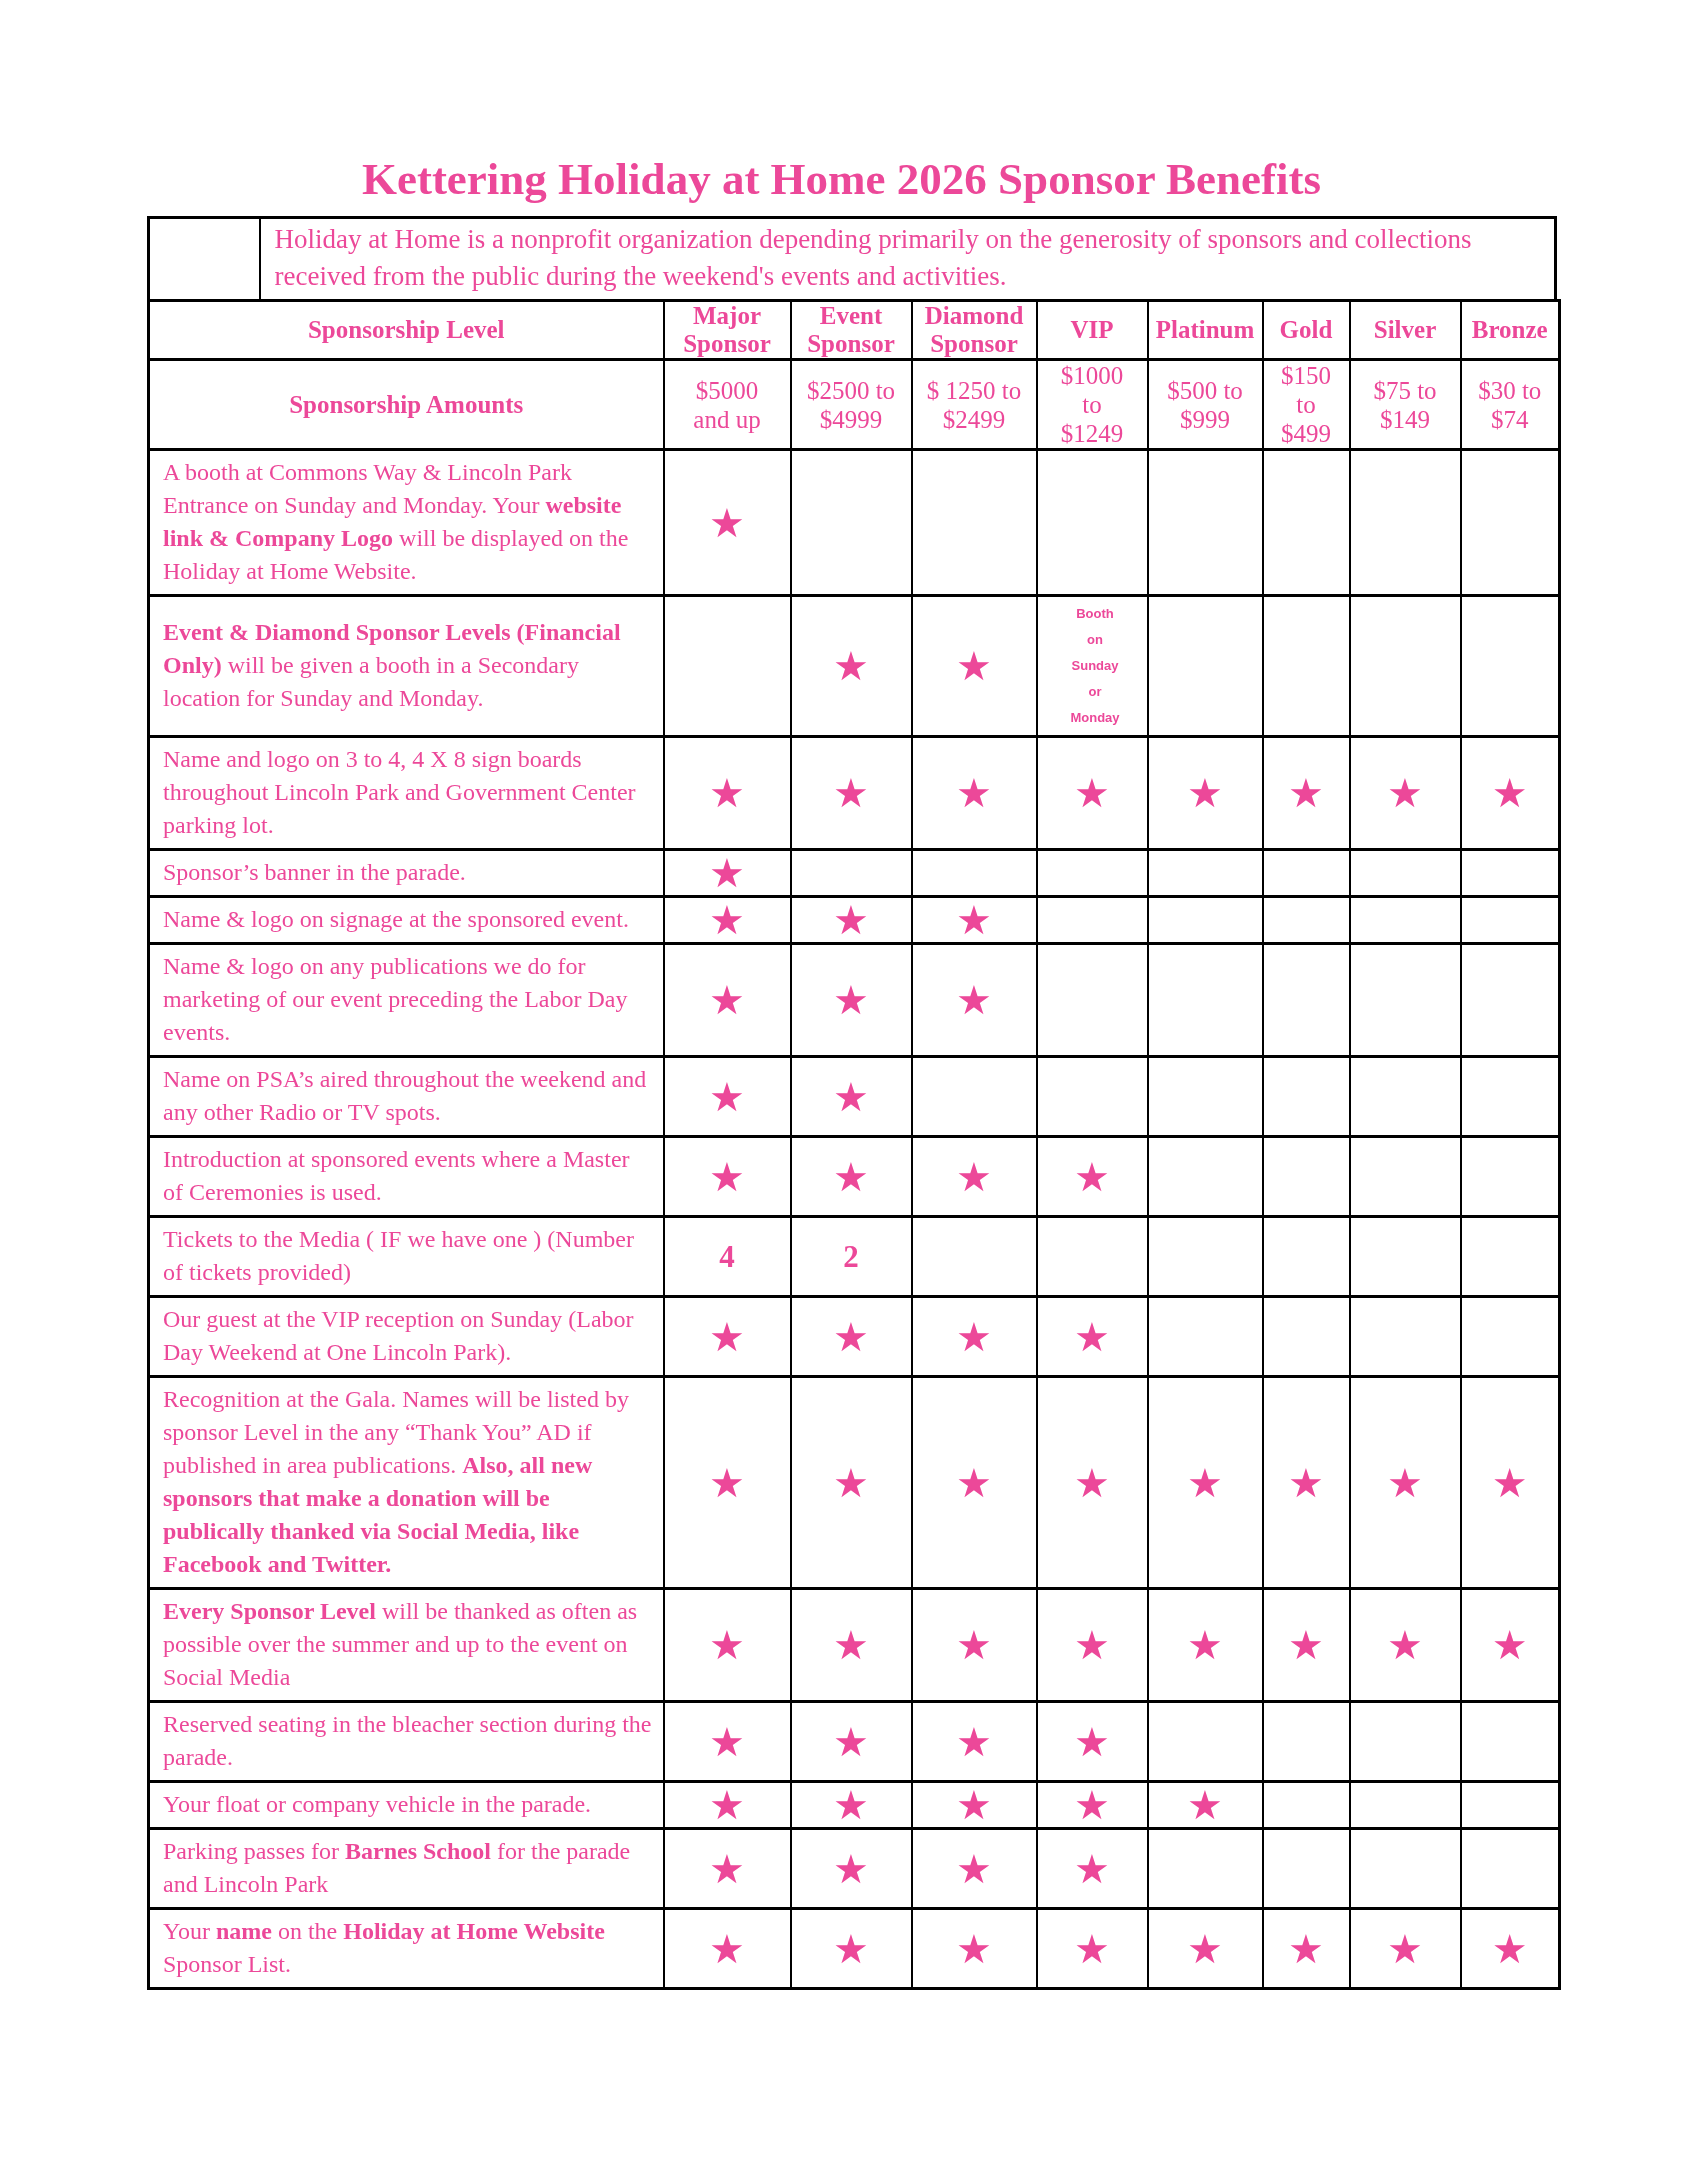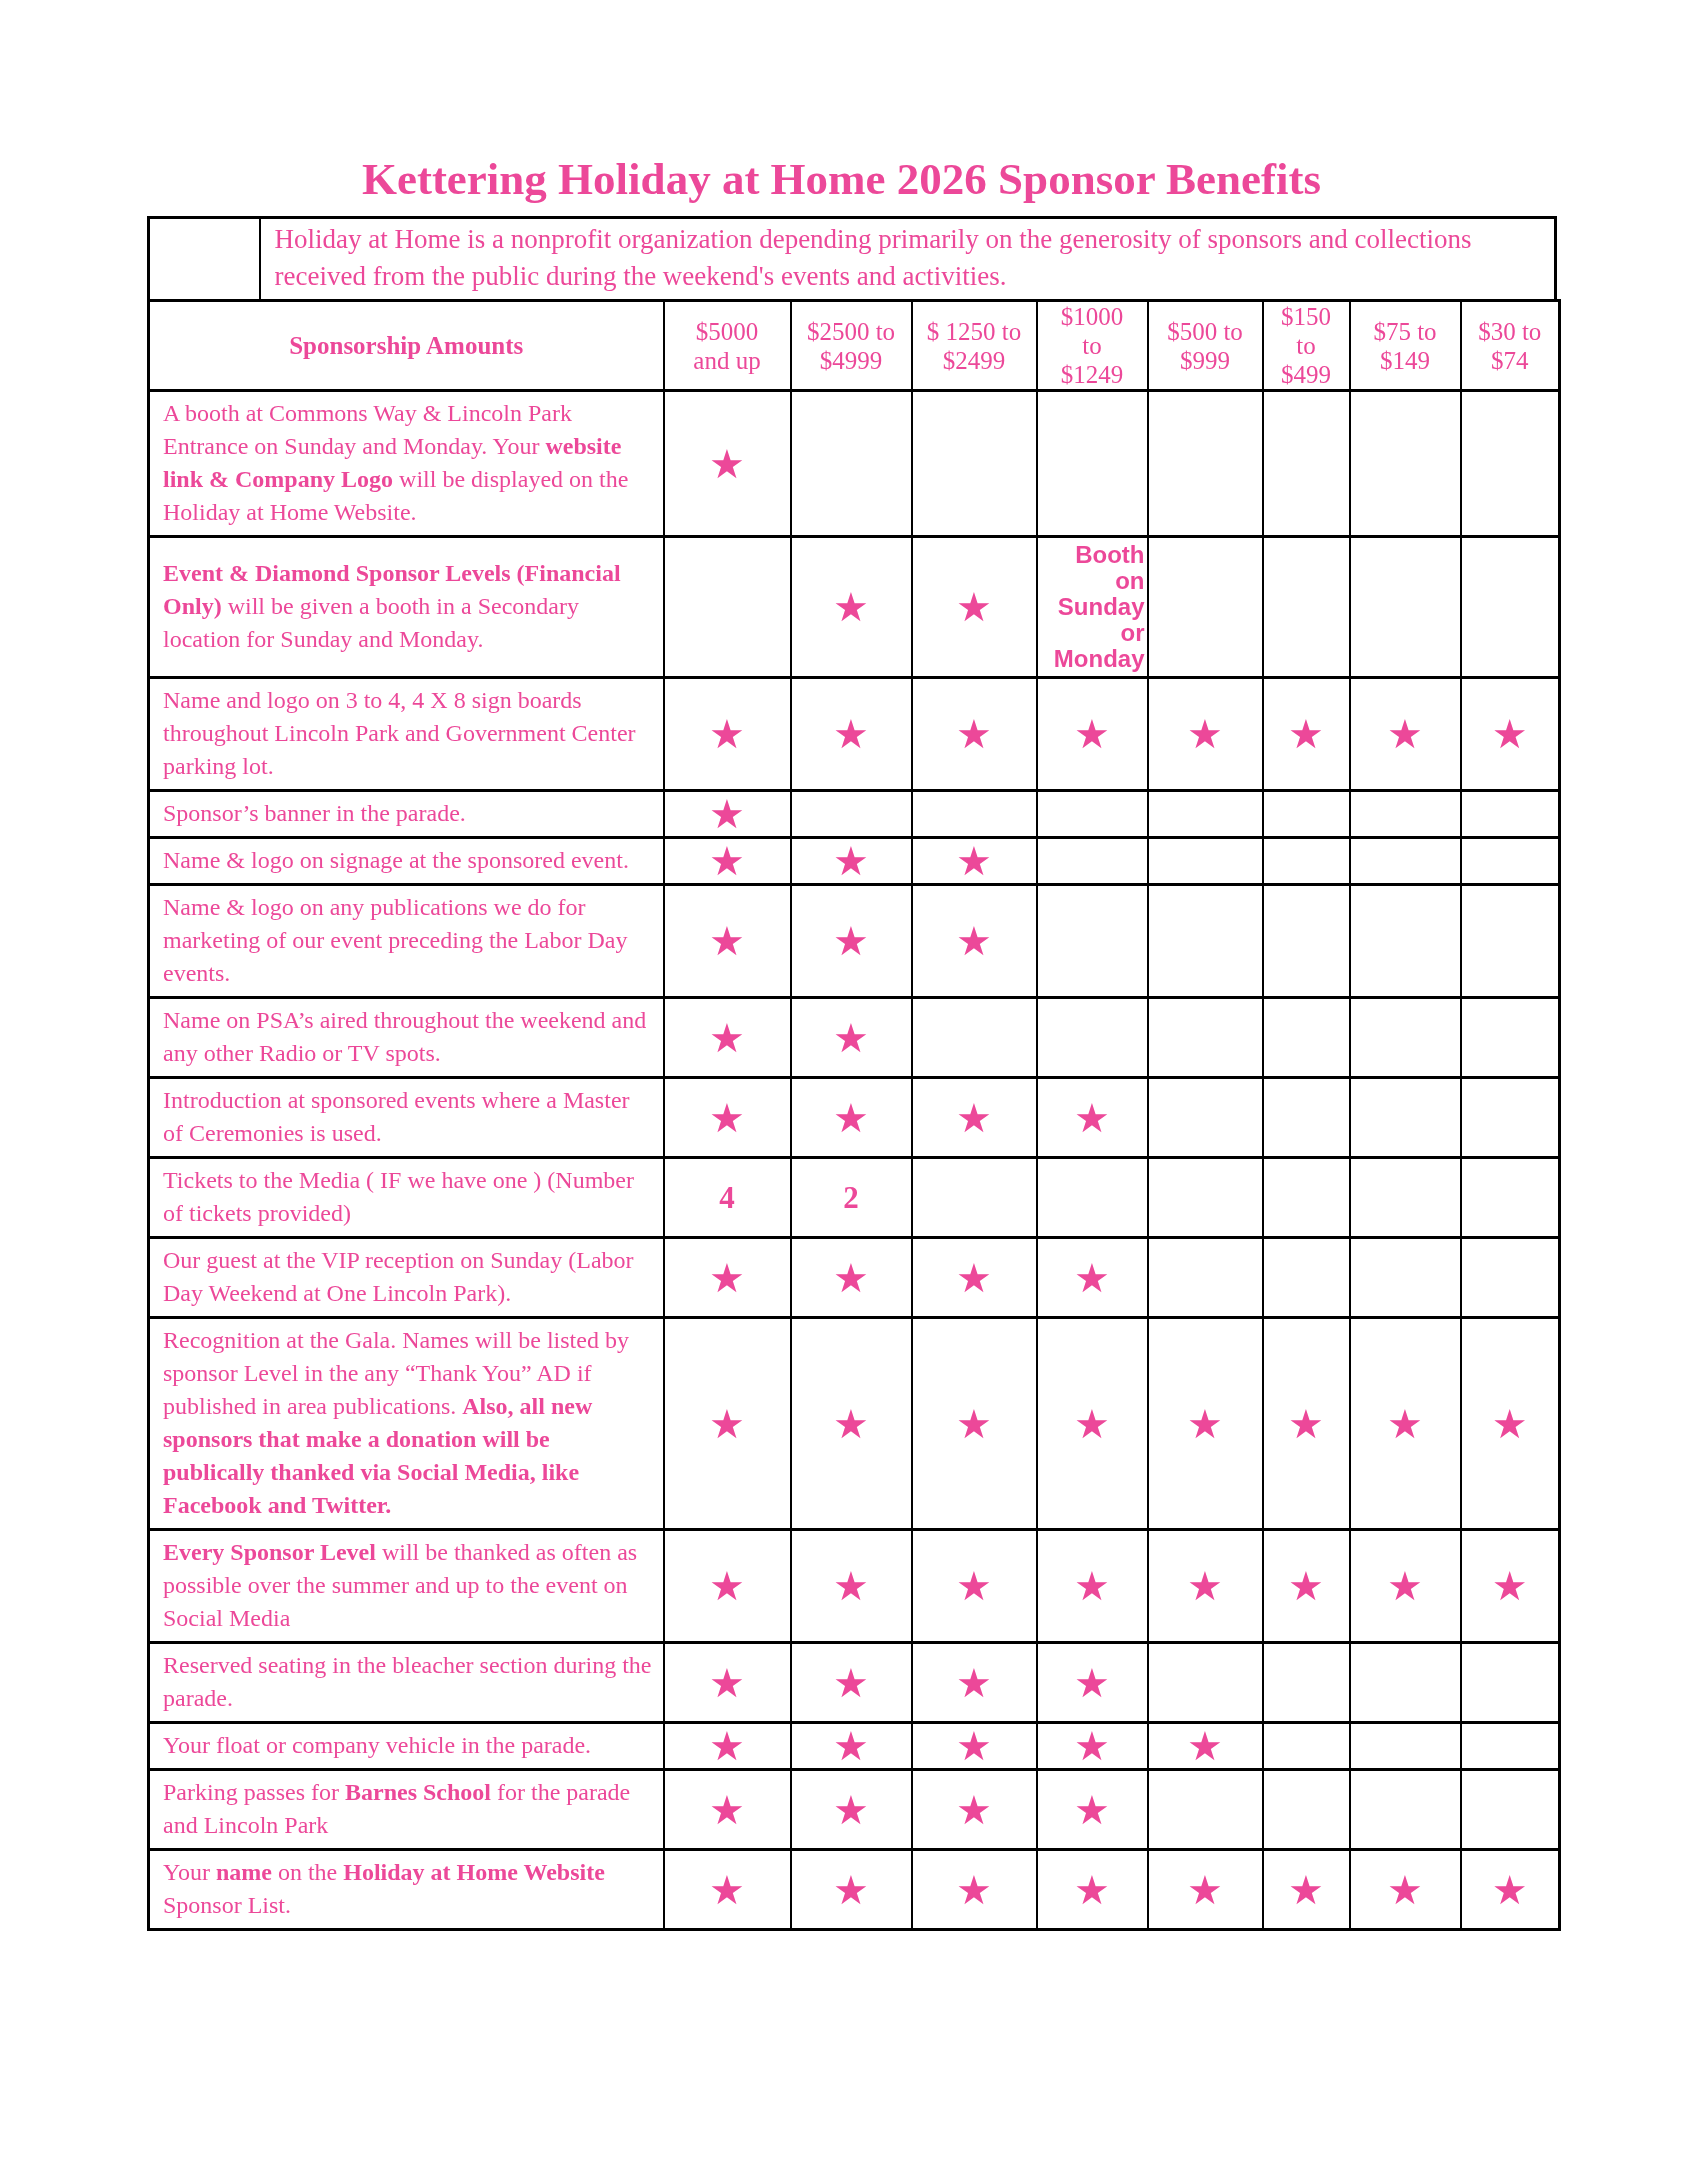--- a/index.html
+++ b/index.html
@@ -77,24 +77,24 @@
     font-family:"DejaVu Sans","Liberation Sans",sans-serif;
   }
   .num{
     text-align:center;
     font-size:31px;
     font-weight:bold;
   }
   .booth{
     font-family:"Liberation Sans","DejaVu Sans",sans-serif;
     font-weight:bold;
-    font-size:24px;
+    font-size:13px;
     line-height:26px;
     white-space:pre-line;
-    text-align:right;
+    text-align:center;
     padding:4px 2px 4px 8px;
     vertical-align:middle;
   }
   .empty{}
 </style>
 </head>
 <body>
 
 <div class="page">
 
@@ -121,20 +121,34 @@
         <col style="width:127px">
         <col style="width:121px">
         <col style="width:125px">
         <col style="width:111px">
         <col style="width:115px">
         <col style="width:87px">
         <col style="width:111px">
         <col style="width:99px">
       </colgroup>
       <tbody>
+        <tr class="level-row" id="level-row">
+          <td class="hdr">Sponsorship Level</td>
+        <td class="hdr">Major
+Sponsor</td>
+            <td class="hdr">Event
+Sponsor</td>
+            <td class="hdr">Diamond
+Sponsor</td>
+            <td class="hdr">VIP</td>
+            <td class="hdr">Platinum</td>
+            <td class="hdr">Gold</td>
+            <td class="hdr">Silver</td>
+            <td class="hdr">Bronze</td>
+          </tr>
         <tr class="amount-row" id="amount-row">
           <td class="hdr">Sponsorship Amounts</td>
         <td class="amt">$5000
 and up</td>
             <td class="amt">$2500 to
 $4999</td>
             <td class="amt">$ 1250 to
 $2499</td>
             <td class="amt">$1000
 to

